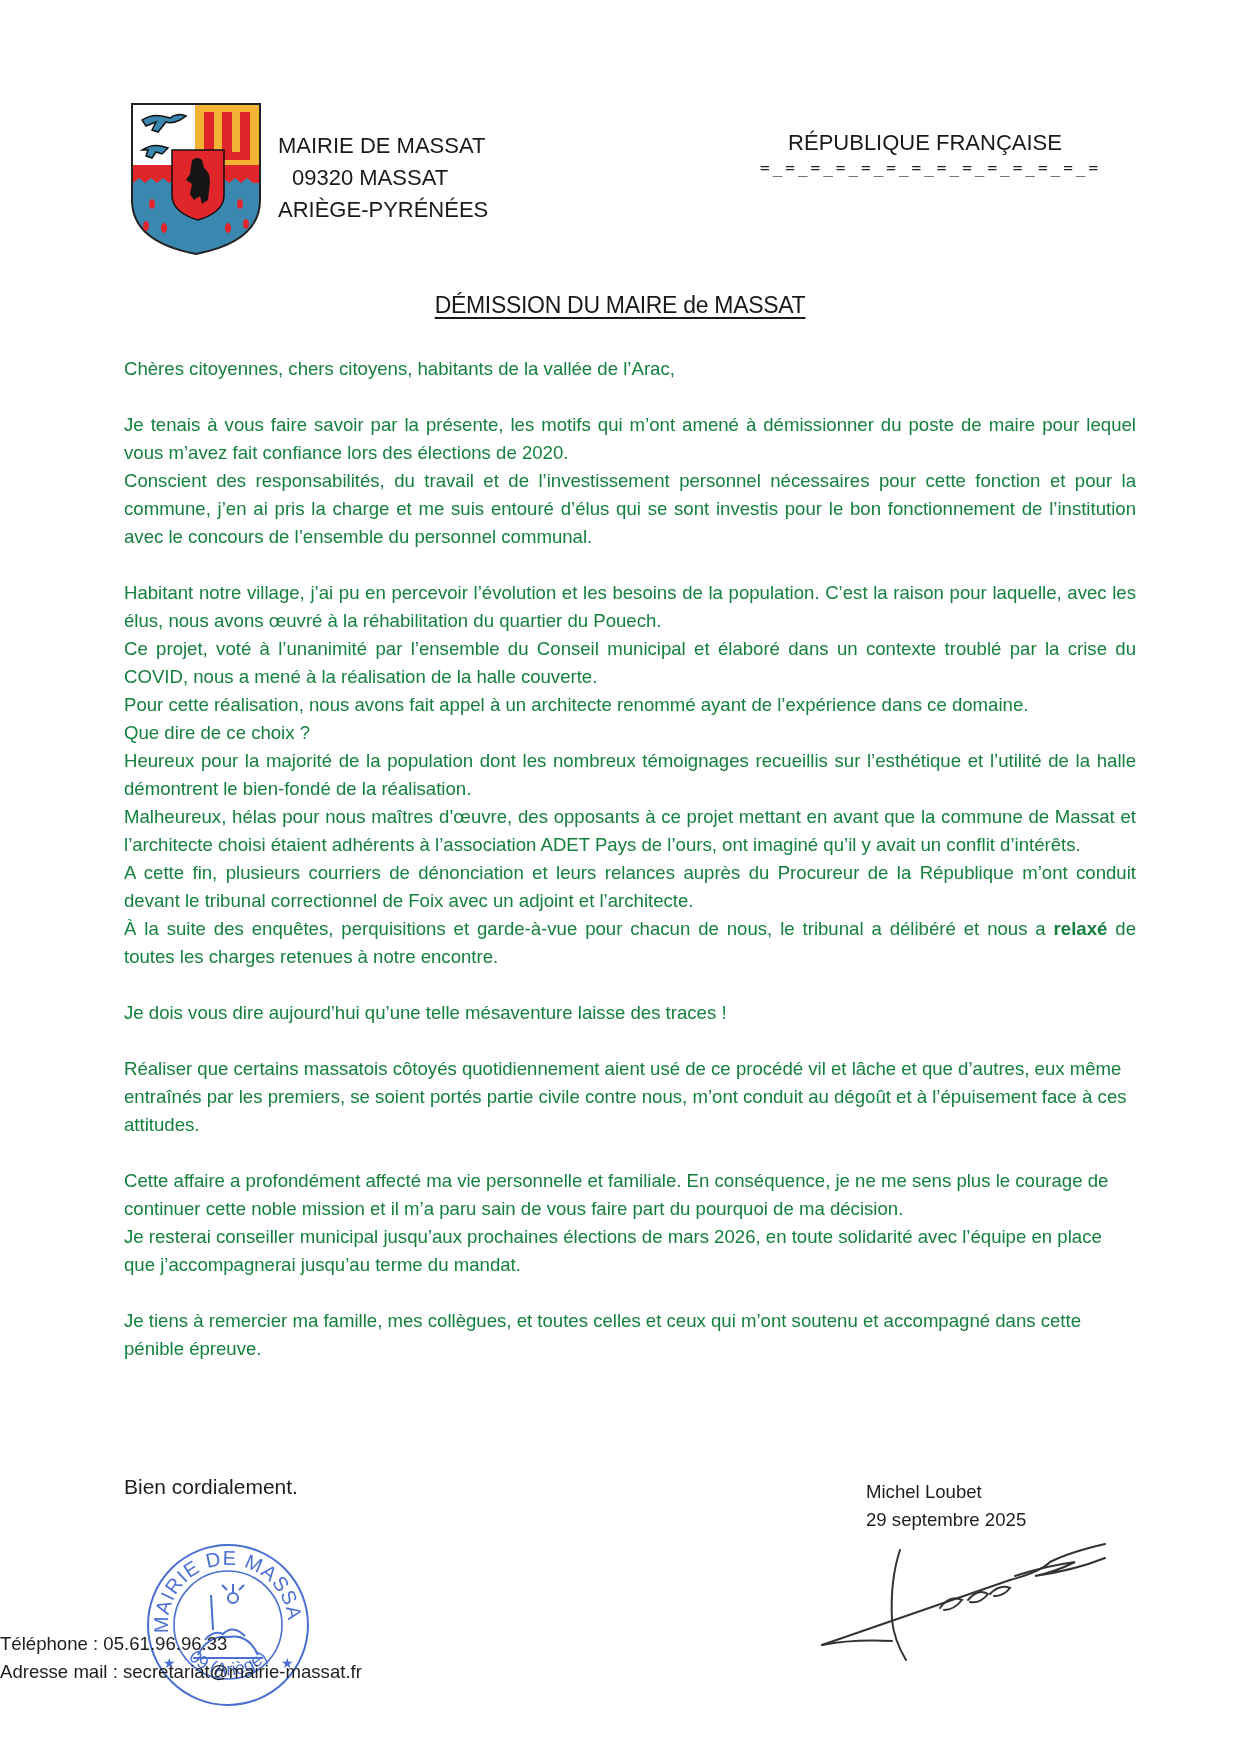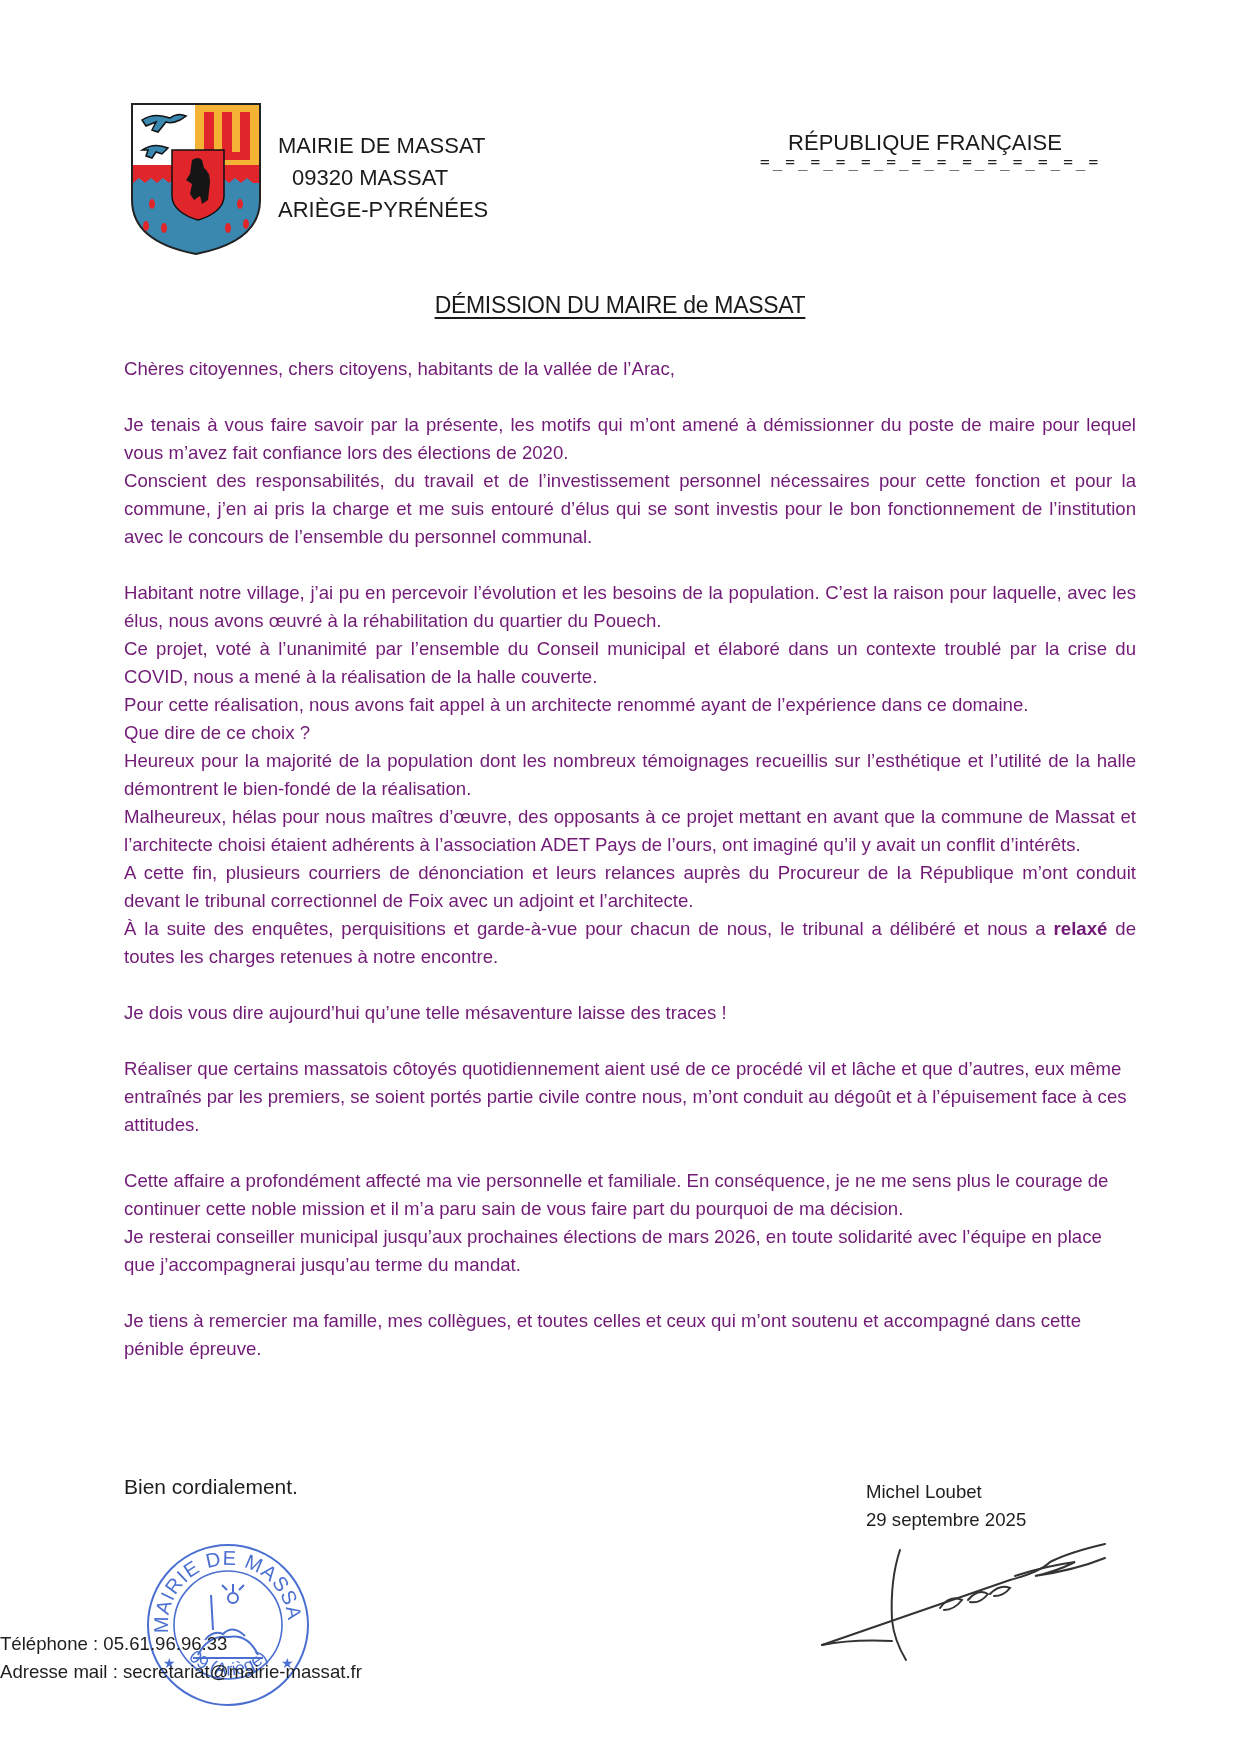--- a/index.html
+++ b/index.html
@@ -4,23 +4,23 @@
 <style>
   html, body { margin: 0; padding: 0; background: #ffffff; }
   body { width: 1240px; height: 1754px; position: relative; overflow: hidden;
          font-family: "Liberation Sans", "DejaVu Sans", sans-serif; color: #1f1f1f; }
   .abs { position: absolute; }
   .crest { left: 128px; top: 100px; width: 136px; height: 156px; }
   .mairie-block { left: 278px; top: 130px; width: 240px; font-size: 22px; line-height: 32px; color: #1a1a1a; }
   .mairie-block div { white-space: nowrap; }
   .mairie-block .l2 { padding-left: 14px; }
   .rep-block { left: 760px; top: 130px; width: 330px; text-align: center; font-size: 22px; color: #1a1a1a; }
-  .rep-dashes { font-family: "DejaVu Sans Mono", monospace; font-size: 16px; letter-spacing: 3px; line-height: 12px; color: #222; }
+  .rep-dashes { margin-top: 6px; font-family: "DejaVu Sans Mono", monospace; font-size: 16px; letter-spacing: 3px; line-height: 12px; color: #222; }
   .title { left: 0; width: 1240px; top: 292px; text-align: center; font-size: 23px; text-decoration: underline; text-underline-offset: 4px; color: #1a1a1a; letter-spacing: -0.3px; }
-  .body-text { left: 124px; top: 355px; width: 1012px; font-size: 18.6px; line-height: 28px; color: #701a75; }
+  .body-text { left: 124px; top: 355px; width: 1012px; font-size: 18.6px; line-height: 28px; color: #15803d; }
   .body-text p { margin: 0; }
   .body-text .gap { height: 28px; }
   .body-text .just { text-align: justify; text-align-last: left; }
   .body-text b { font-weight: bold; }
   .salut { left: 124px; top: 1475px; font-size: 21px; color: #1e1e1e; }
   .sig-block { left: 866px; top: 1478px; font-size: 18.6px; line-height: 28px; color: #1e1e1e; }
   .contact { left: 0; width: 1240px; top: 1630px; font-size: 18.6px; line-height: 28px; color: #1e1e1e; }
   .stamp { left: 143px; top: 1540px; width: 170px; height: 170px; }
   .signature { left: 800px; top: 1520px; width: 320px; height: 160px; }
 </style>

